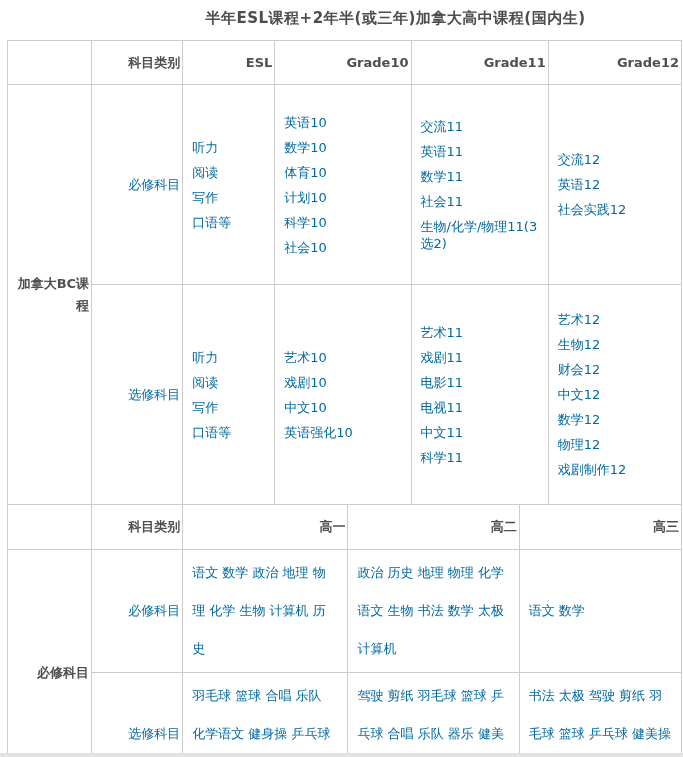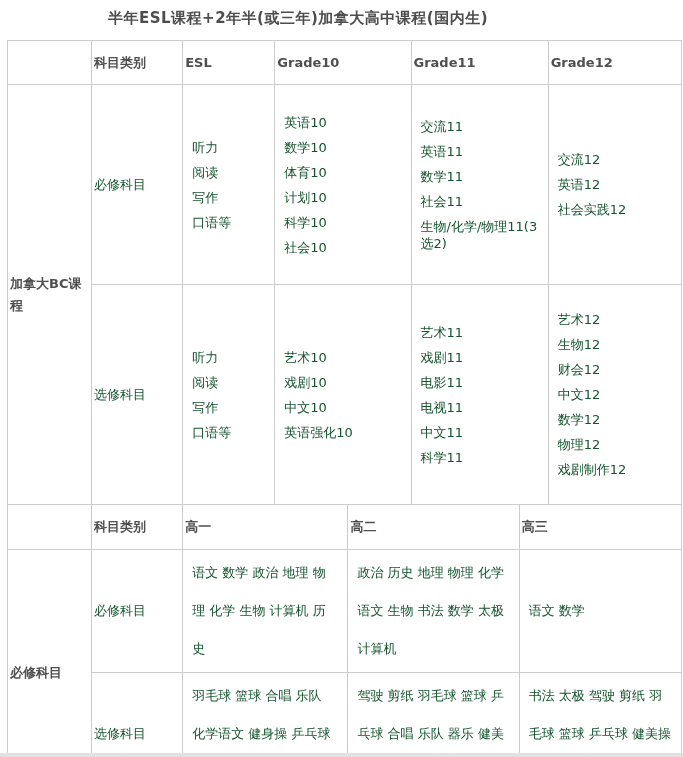--- a/index.html
+++ b/index.html
@@ -1,32 +1,32 @@
 <!DOCTYPE html>
 <html><head>
 <meta charset="utf-8">
 <style>
   html,body { margin:0; padding:0; }
   body {
     width:683px; height:757px; background:#ffffff; position:relative; overflow:hidden;
     font-family:"DejaVu Sans","Liberation Sans",sans-serif;
   }
   .title {
-    padding:9px 0 12px 108px; 
+    padding:9px 0 12px 108px; text-align:center;
     font-size:15px; font-weight:bold; color:#4d4d4d; letter-spacing:0.5px;
   }
   table.curriculum {
     border-collapse:collapse; table-layout:fixed;
     width:675px; margin-left:7px;
   }
   td {
-    border:1px solid #cccccc; color:#14532d; font-size:13px;
+    border:1px solid #cccccc; color:#0369a1; font-size:13px;
     vertical-align:middle; padding:4px 9px; overflow:hidden;
   }
-  td.center { text-align:left; padding:4px 2px; }
+  td.center { text-align:right; padding:4px 2px; }
   td.bold { font-weight:bold; color:#4f4f4f; line-height:22px; }
   td.list p { margin:8px 0; line-height:17px; }
   td.text { line-height:38px; word-break:break-all; }
   tr.h-head1 { height:44px; }
   tr.h-row2  { height:200px; }
   tr.h-row3  { height:220px; }
   tr.h-head2 { height:45px; }
   tr.h-row5  { height:80px; }
   tr.h-row6  { height:88px; }
   tr.h-row7  { height:33px; }

